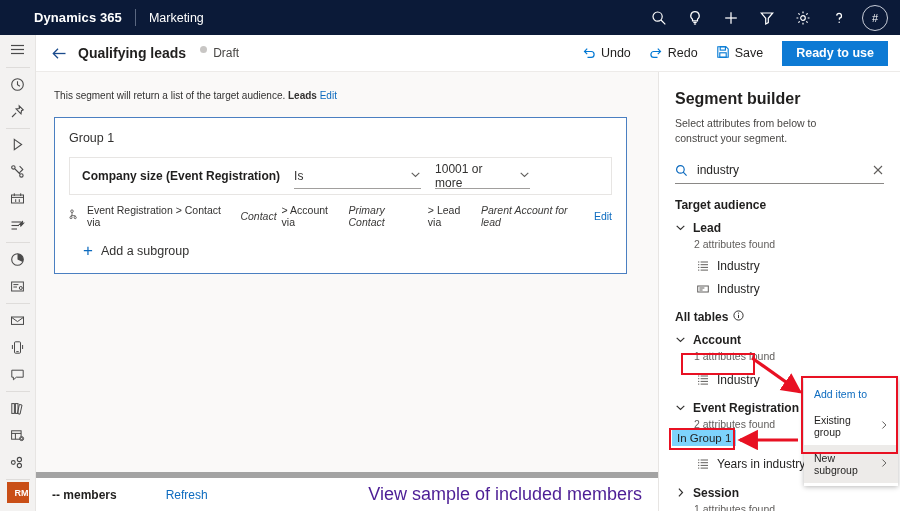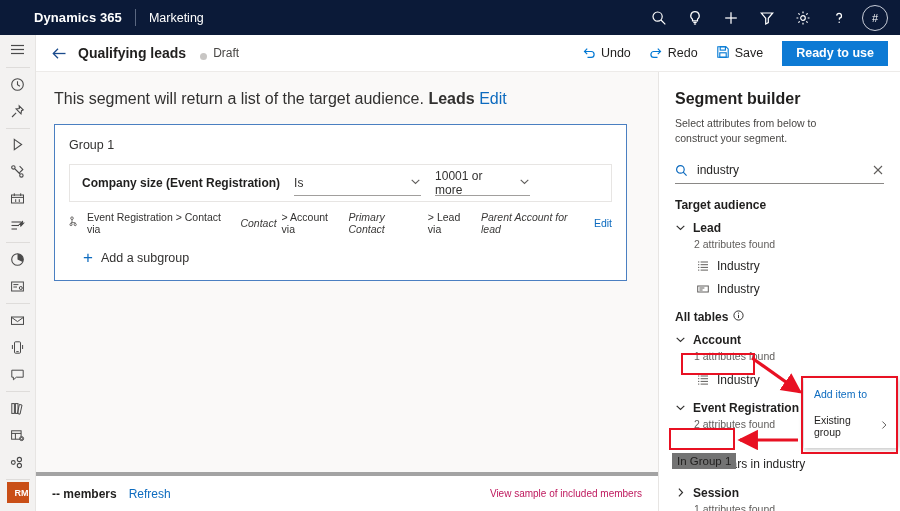--- a/index.html
+++ b/index.html
@@ -58,42 +58,42 @@
   .cmdbar {
     position: absolute; left: 36px; top: 35px; width: 864px; height: 37px;
     background: #ffffff; border-bottom: 1px solid #edebe9;
     display: flex; align-items: center;
   }
   .back-arrow {
     width: 30px; height: 30px; margin-left: 8px; display: flex;
     align-items: center; justify-content: center; color: #1a4b8c; cursor: pointer;
   }
   .rec-title { font-size: 14px; font-weight: bold; color: #201f1e; margin-left: 4px; }
-  .status-wrap { display: flex; align-items: flex-end; margin-left: 14px; }
+  .status-wrap { display: flex; align-items: flex-start; margin-left: 14px; }
   .status-dot { width: 7px; height: 7px; border-radius: 50%; background: #c8c6c4; margin-right: 6px; }
   .status-text { font-size: 12px; color: #484644; }
   .cmd-right { margin-left: auto; display: flex; align-items: center; padding-right: 12px; }
   .cmd-btn {
     display: flex; align-items: center; gap: 5px; height: 28px; padding: 0 9px;
     font-size: 12.5px; color: #201f1e; cursor: pointer; background: none; border: none;
     font-family: inherit;
   }
   .cmd-btn svg { color: #0078d4; }
   .cmd-primary {
     background: #0d7ad4; color: #fff; font-size: 12.5px; font-weight: bold;
     height: 25px; padding: 0 14px; border: none; margin-left: 10px;
     cursor: pointer; font-family: inherit;
   }
 
   
   .canvas {
     position: absolute; left: 36px; top: 72px; width: 622px; height: 400px;
     background: #faf9f8; overflow: hidden;
   }
-  .intro { font-size: 16px; color: #323130; padding: 18px 0 0 18px; }
+  .intro { font-size: 10px; color: #323130; padding: 18px 0 0 18px; }
   .intro b { font-weight: bold; }
   .lnk { color: #0d6bbf; cursor: pointer; }
 
   .group-card {
     margin: 16px 0 0 18px; width: 573px;
     border: 1.4px solid #4a7fc1; background: #ffffff;
     padding: 13px 14px 14px 14px;
   }
   .group-title { font-size: 12.5px; color: #323130; margin-bottom: 12px; }
   .cond-row {
@@ -118,26 +118,26 @@
   .add-sub {
     display: flex; align-items: center; gap: 8px;
     margin-top: 14px; margin-left: 14px; font-size: 12.5px;
     color: #323130; cursor: pointer;
   }
   .plus-ico { color: #0d6bbf; font-size: 17px; line-height: 1; }
 
   
   .bottombar {
     position: absolute; left: 36px; top: 472px; width: 622px; height: 39px;
-    background: #ffffff; border-top: 4px solid #a3a3a3;
-    display: flex; align-items: center; padding: 0 16px;
+    background: #ffffff; border-top: 6px solid #a3a3a3;
+    display: flex; align-items: center; padding: 0 16px; gap: 37px;
   }
   .members-text { font-size: 12px; font-weight: bold; color: #201f1e; }
   .refresh-lnk { font-size: 12px; color: #0d6bbf; margin-left: 12px; cursor: pointer; }
-  .view-sample { margin-left: auto; font-size: 10px; color: #be185d; cursor: pointer; }
+  .view-sample { margin-left: auto; font-size: 18px; color: #4c1d95; cursor: pointer; }
 
   
   .panel {
     position: absolute; left: 658px; top: 72px; width: 242px; height: 439px;
     background: #ffffff; border-left: 1px solid #e7e5e3;
     padding: 18px 16px 0 16px; overflow: hidden;
   }
   .panel-title { font-size: 16px; font-weight: bold; color: #201f1e; }
   .panel-sub { font-size: 10.5px; color: #484644; margin-top: 8px; line-height: 1.42; width: 186px; }
   .search-row {
@@ -178,22 +178,22 @@
   }
   .ctx-head { color: #0d6bbf; padding: 7px 10px; }
   .ctx-item {
     display: flex; align-items: center; justify-content: space-between;
     padding: 7px 9px 7px 10px; color: #201f1e; cursor: pointer;
   }
   .ctx-item.hover { background: #edebe9; }
   .ctx-chev { color: #605e5c; }
 
   .ingroup-label {
-    position: absolute; left: 672px; top: 453px;
-    font-size: 11.5px; color: #201f1e; padding: 2px 5px; background: #737373;
+    position: absolute; left: 672px; top: 430px;
+    font-size: 11.5px; color: #201f1e; padding: 2px 5px; background: #7dd3fc;
   }
 </style>
 </head>
 <body>
 
 <div class="app">
 
   <div class="suitebar">
     <div class="suite-left">
       <span class="brand">Dynamics 365</span>
@@ -601,20 +601,28 @@
   <div class="ctxmenu">
     <div class="ctx-head">Add item to</div>
     <div class="ctx-item">
       <span>Existing group</span>
       <span class="ctx-chev">
         <svg width="10" height="10" viewBox="0 0 10 10" fill="none" stroke="currentColor" stroke-width="1">
             <path d="M3.4 1.5L6.9 5 3.4 8.5"></path>
           </svg>
       </span>
     </div>
+    <div class="ctx-item hover">
+      <span>New subgroup</span>
+      <span class="ctx-chev">
+        <svg width="10" height="10" viewBox="0 0 10 10" fill="none" stroke="currentColor" stroke-width="1">
+            <path d="M3.4 1.5L6.9 5 3.4 8.5"></path>
+          </svg>
+      </span>
+    </div>
   </div>
 
   <div class="ingroup-label">In Group 1</div>
 
   <div class="hl-box" style="left:681px; top:353px; width:74px; height:22px;"></div>
   <div class="hl-box" style="left:801px; top:376px; width:97px; height:78px;"></div>
   <div class="hl-box" style="left:669px; top:428px; width:66px; height:22px;"></div>
 
   <svg class="anno-arrow" style="left:0; top:0;" width="900" height="511">
     <defs>

